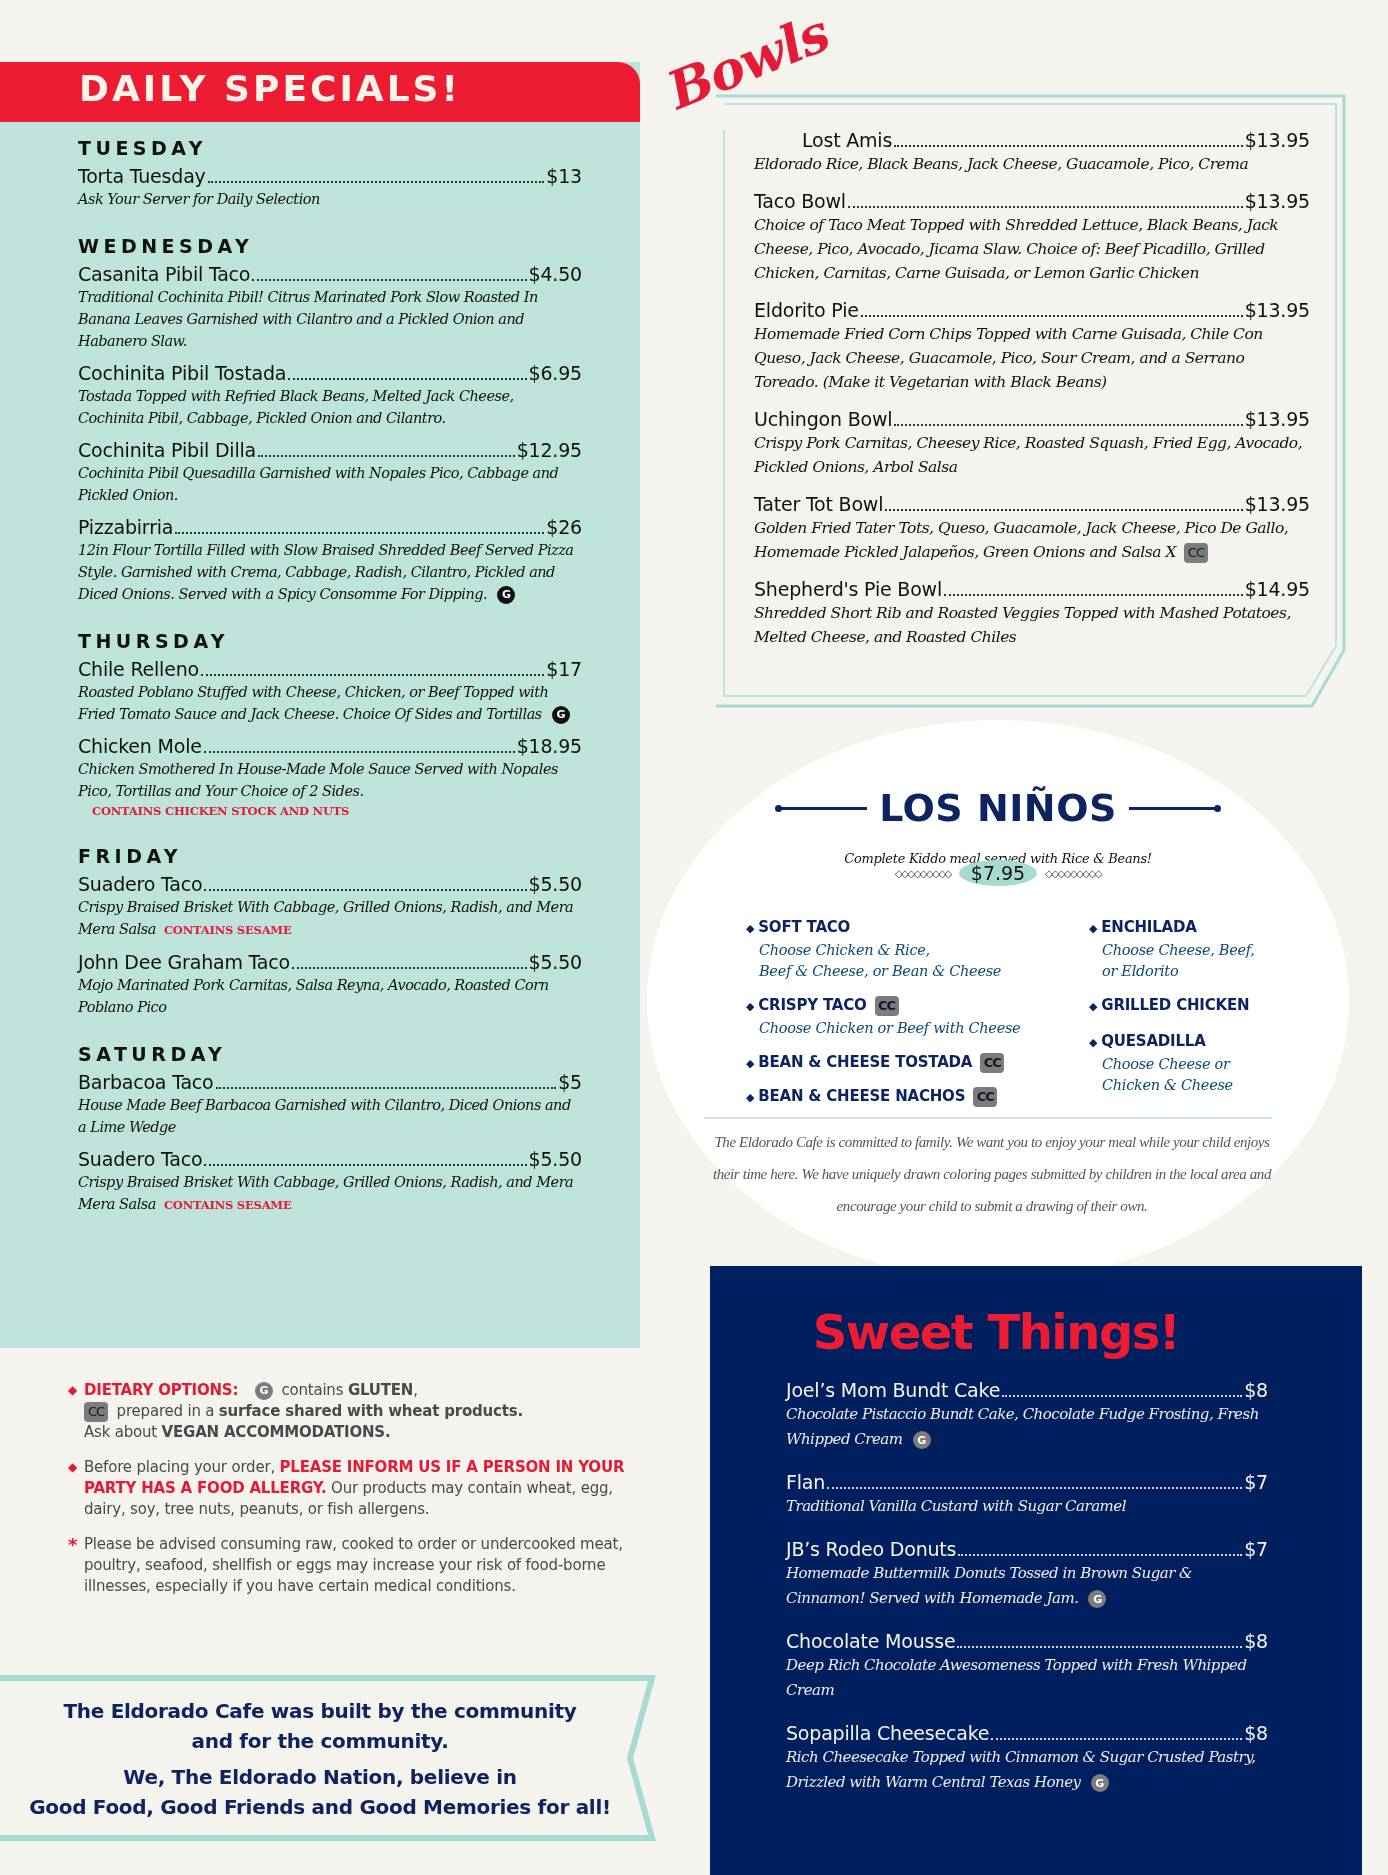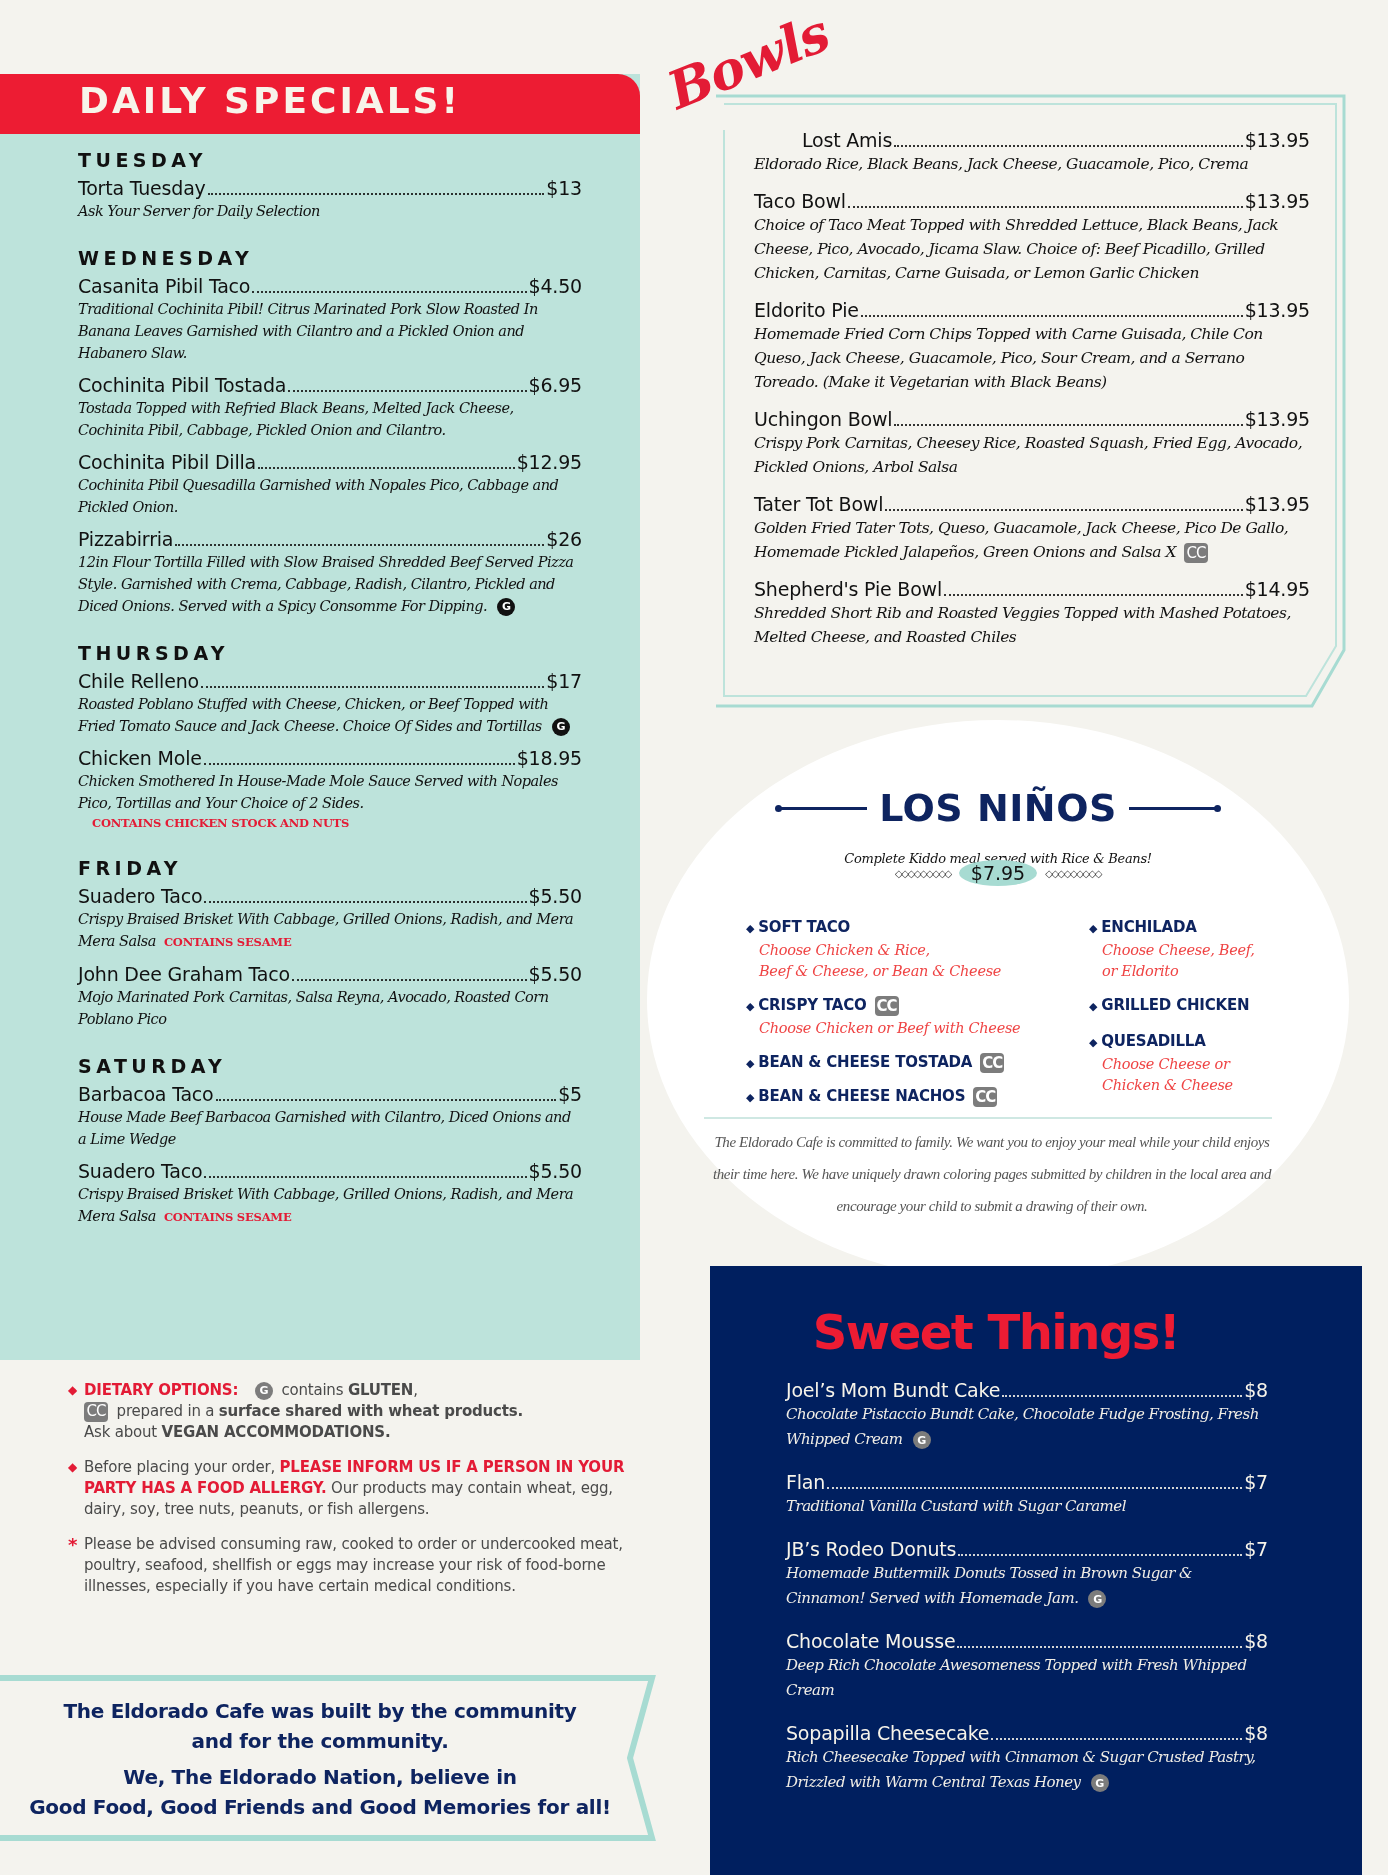--- a/index.html
+++ b/index.html
@@ -54,42 +54,42 @@
   }
   .badge-g.grey { background: #7c7c7c; }
   .badge-cc {
     display: inline-flex;
     align-items: center;
     justify-content: center;
     min-width: 24px; height: 20px;
     padding: 8px 2px;
     border-radius: 4px;
     background: #7c7c7c;
-    color: #ffffff;
+    color: #0f172a;
     font-family: "DejaVu Sans", sans-serif;
     font-style: normal;
-    font-size: 15px;
+    font-size: 13px;
     letter-spacing: -1px;
     margin-left: 8px;
     vertical-align: middle;
   }
   .allergen {
     font-family: "DejaVu Serif", serif;
     font-style: normal;
     font-weight: bold;
     font-size: 11.5px;
     color: #e31b35;
     letter-spacing: -0.2px;
     margin-left: 8px;
   }
 
   
   #specials {
     position: absolute;
-    left: 0; top: 74px;
+    left: 0; top: 62px;
     width: 640px; height: 1286px;
     background: #bde3db;
   }
   #specials-header {
     position: absolute;
     left: 0; top: 0;
     width: 640px; height: 60px;
     background: #ed1c33;
     border-top-right-radius: 22px;
   }
@@ -282,21 +282,21 @@
     line-height: 22px;
     letter-spacing: -0.2px;
   }
   .kid-bullet { font-size: 11px; margin-right: 4px; color: #0e2460; }
   .kid-desc {
     padding-left: 13px;
     font-family: "DejaVu Serif", serif;
     font-style: italic;
     font-size: 14.5px;
     line-height: 21px;
-    color: #ef4444;
+    color: #0c4a6e;
     letter-spacing: -0.3px;
   }
   #ninos-rule {
     position: absolute;
     left: 57px; top: 397px;
     width: 568px; height: 2px;
     background: #cfe8e3;
   }
   #ninos-note {
     position: absolute;

